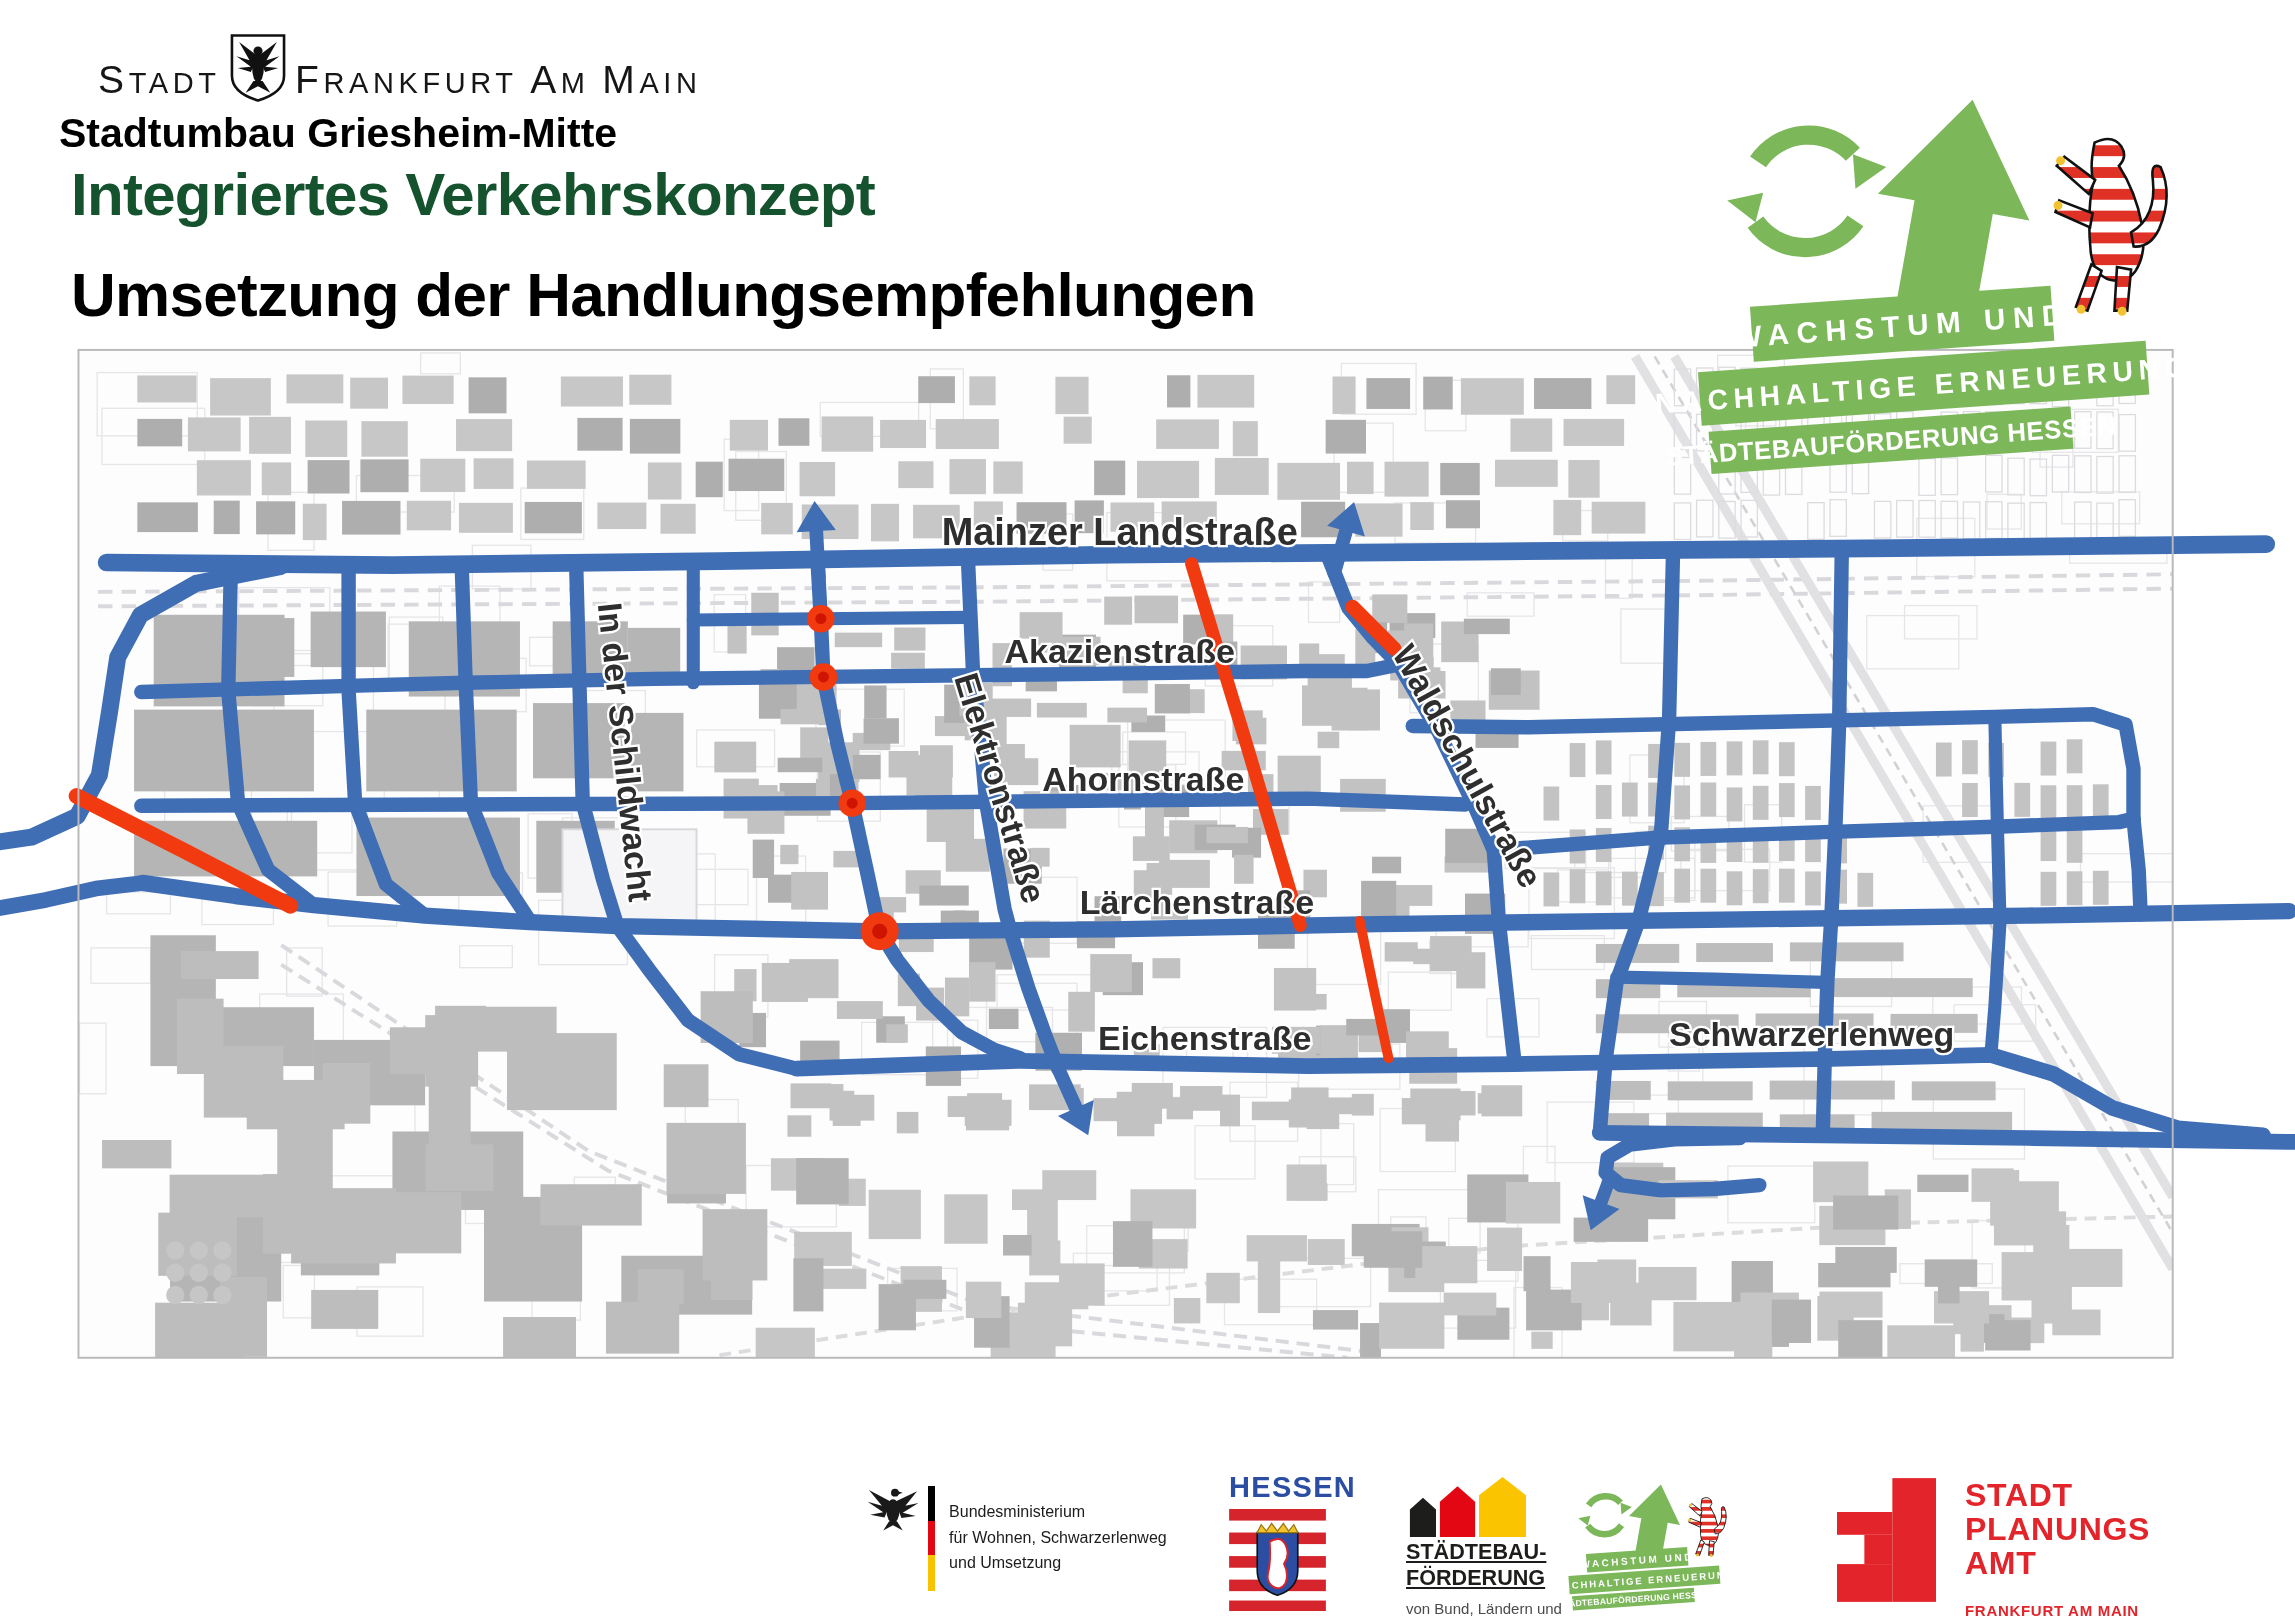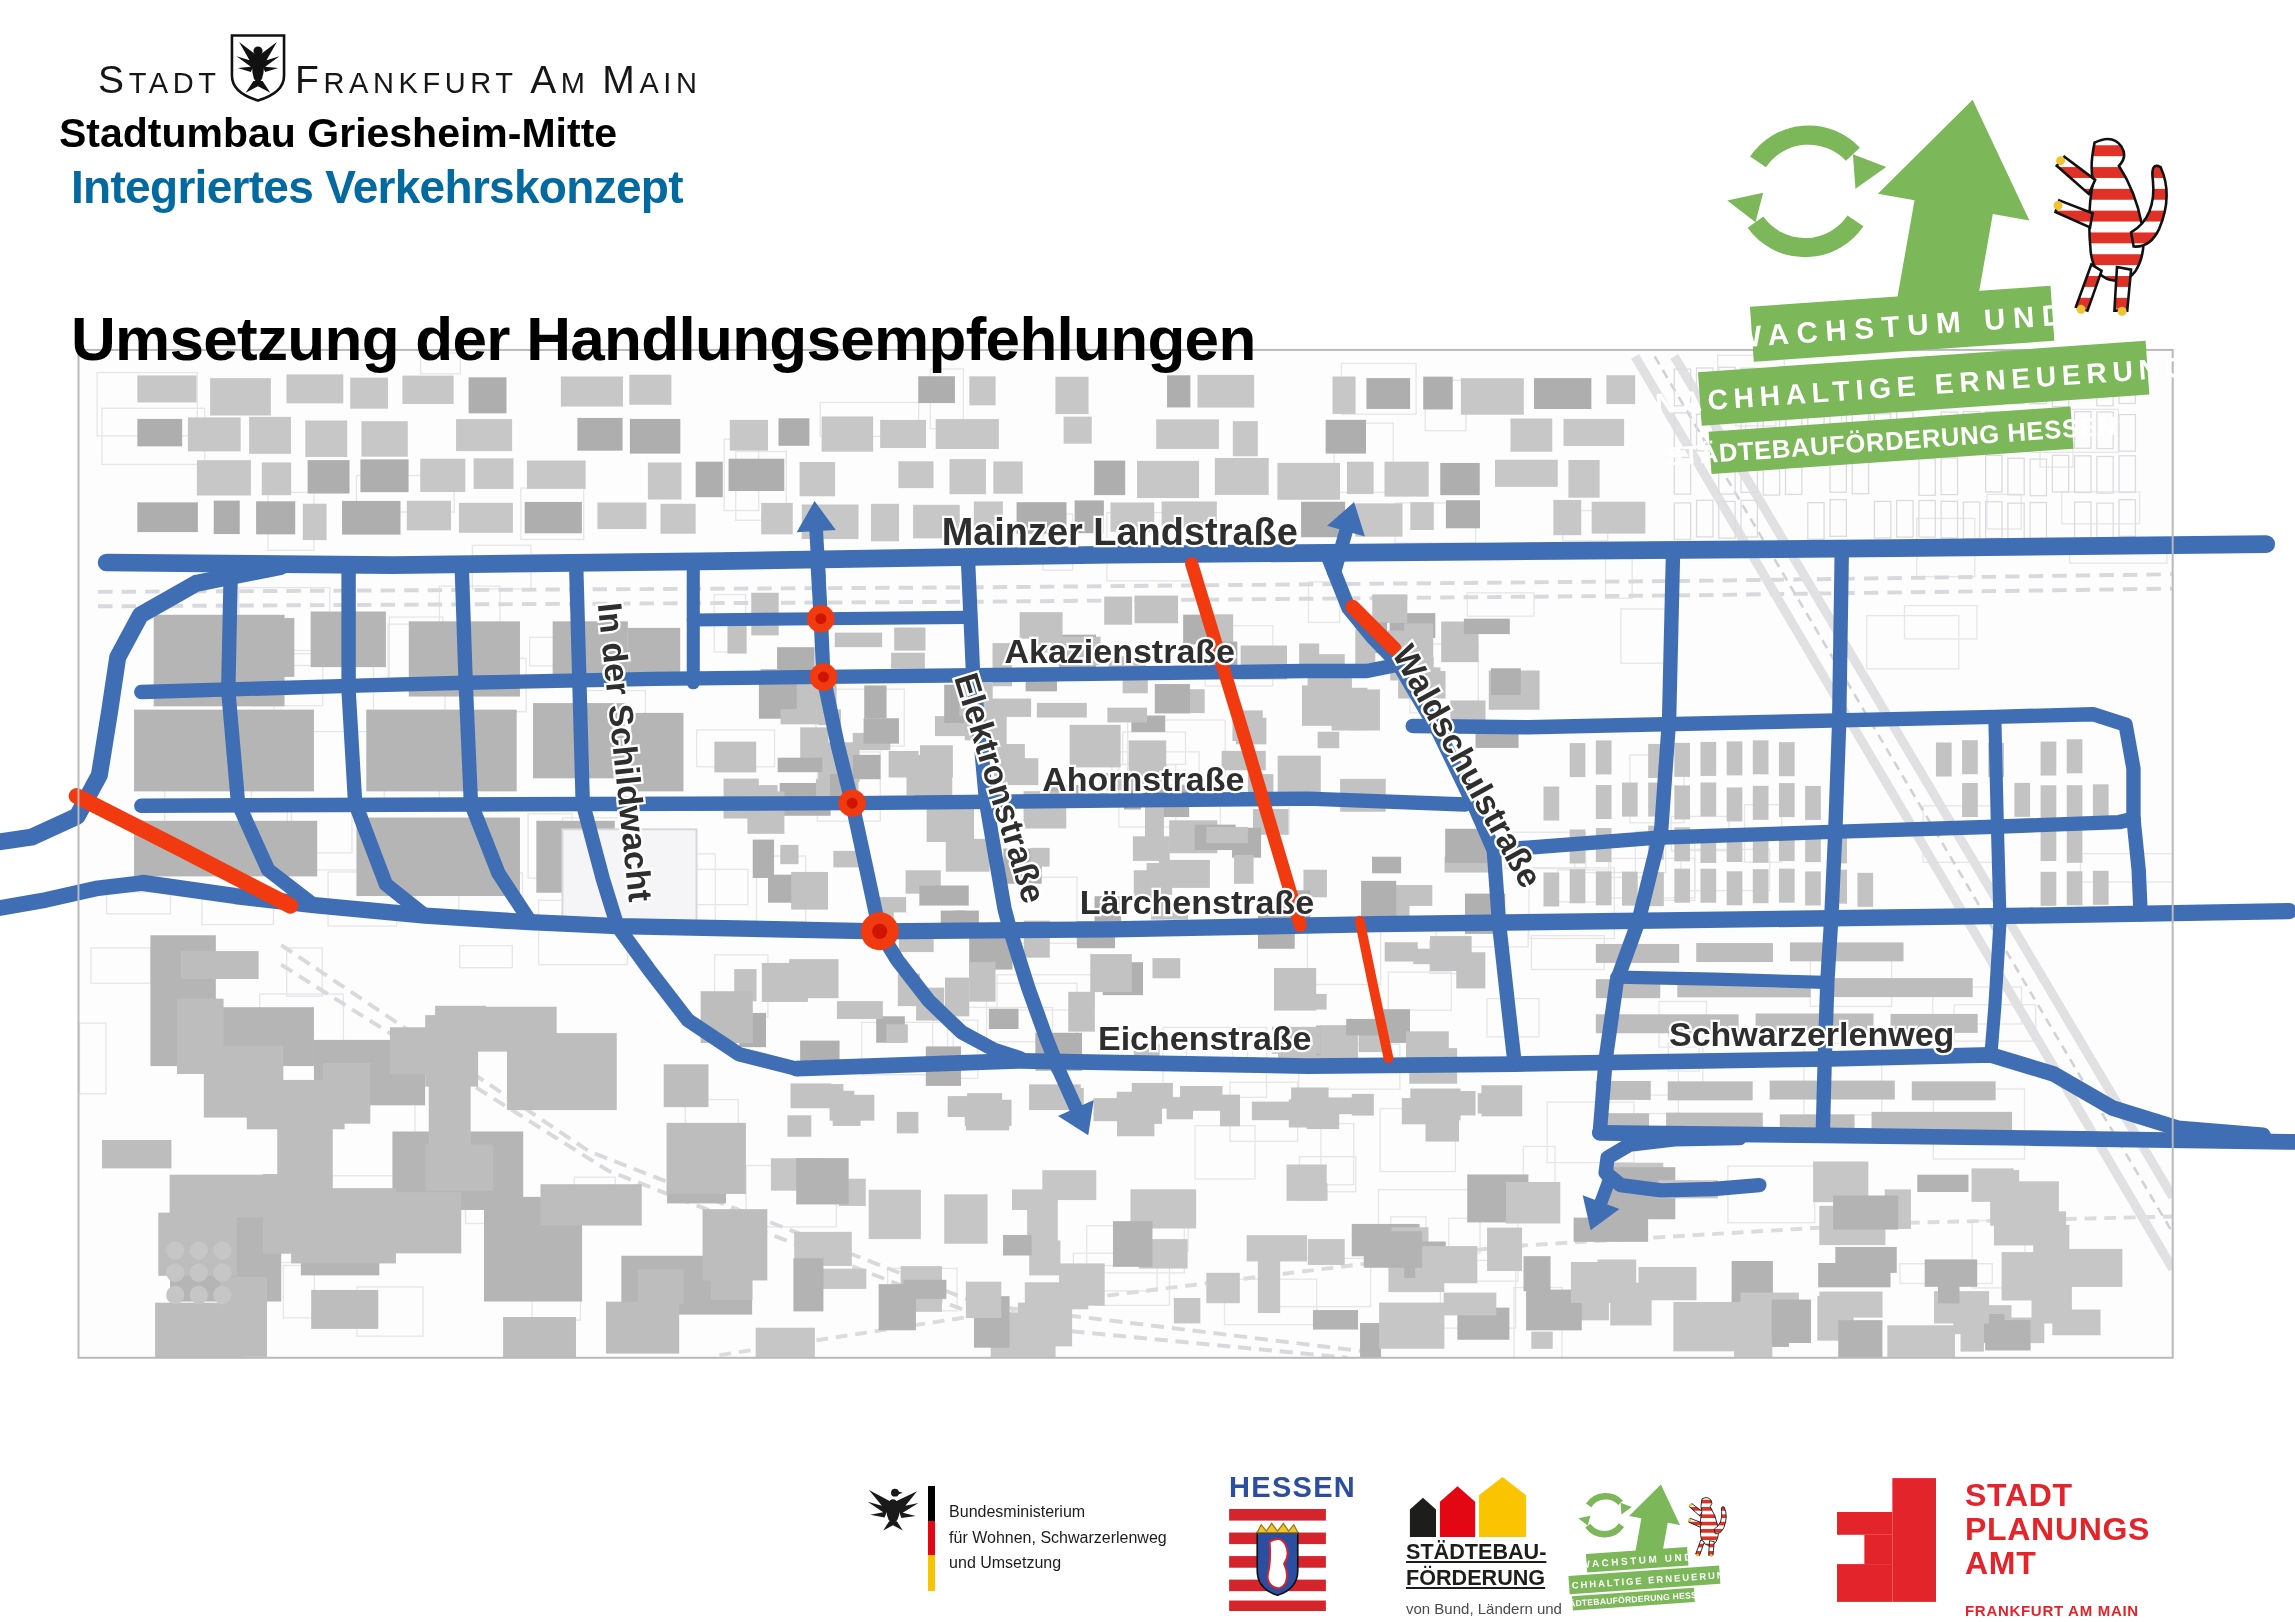--- a/index.html
+++ b/index.html
@@ -6,22 +6,22 @@
   body{font-family:"Liberation Sans", sans-serif;}
   #viewport{position:relative;width:2295px;height:1622px;background:#fff;overflow:hidden;transform-origin:0 0;}
   .abs{position:absolute;}
   
   #citylogo{left:98px;top:34px;display:flex;align-items:flex-end;color:#161616;white-space:nowrap;}
   #citylogo .word{font-family:"Liberation Sans",sans-serif;letter-spacing:4.6px;font-weight:400;}
   #citylogo .big{font-size:39px;}
   #citylogo .small{font-size:29px;}
   #citylogo svg{margin:0 9.2px;}
   .t-sub{left:59px;top:110px;font-size:41px;font-weight:bold;color:#000;letter-spacing:0px;}
-  .t-main{left:71px;top:160px;font-size:46px;font-weight:bold;color:#0369a1;letter-spacing:-0.7px;}
-  .t-main2{left:71px;top:259px;font-size:62px;font-weight:bold;color:#000;letter-spacing:-0.7px;margin-top:44px;}
+  .t-main{left:71px;top:160px;font-size:60px;font-weight:bold;color:#14532d;letter-spacing:-0.7px;}
+  .t-main2{left:71px;top:259px;font-size:62px;font-weight:bold;color:#000;letter-spacing:-0.7px;}
   
   #bmlogo{left:865px;top:1482px;display:flex;}
   #bmlogo .bar{width:7.2px;height:105px;margin:3.9px 0 0 6.5px;background:linear-gradient(#000 0 33%,#e30613 33% 66%,#f8c300 66% 100%);}
   #bmlogo .txt{margin:17px 0 0 14.4px;font-size:16px;line-height:25.5px;color:#1c1c1c;}
   #hesslogo{left:1229px;top:1471px;width:105px;text-align:left;}
   #hesslogo .hw{font-size:29px;font-weight:bold;color:#2b4ea3;letter-spacing:1.3px;}
   #sbflogo{left:1406px;top:1477px;width:157px;}
   #sbflogo .l1{font-size:21.6px;font-weight:bold;color:#1d1d1b;line-height:26px;text-decoration:underline;}
   #sbflogo .l2{font-size:15px;color:#4a4a48;line-height:19px;margin-top:7.9px;}
   #spalogo{left:1837px;top:1478px;display:flex;}

